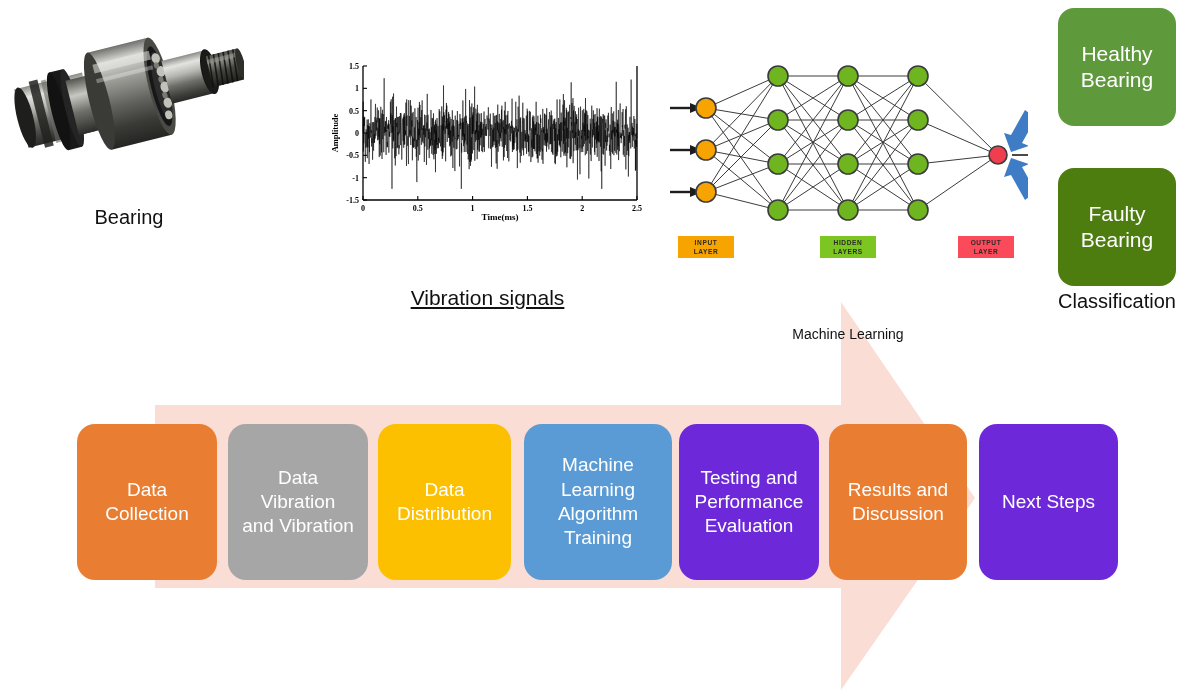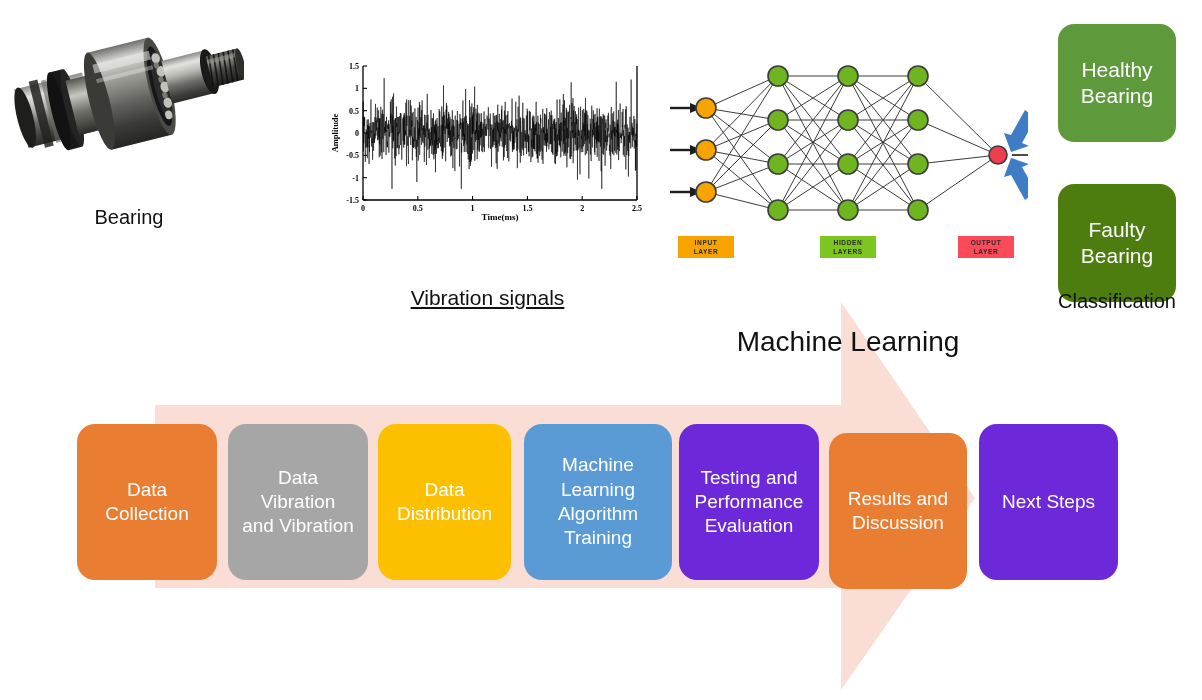--- a/index.html
+++ b/index.html
@@ -27,29 +27,29 @@
   .chart-caption{
     position:absolute;left:0;top:228px;width:325px;text-align:center;
     font-size:21px;color:#111;text-decoration:underline;
   }
 
   
   .nn-block{position:absolute;left:668px;top:58px;width:360px;height:240px;z-index:3;}
   .nn-svg{display:block;}
   .nn-caption{
     position:absolute;left:60px;top:268px;width:240px;text-align:center;
-    font-size:28px;color:#111;
+    font-size:14px;color:#111;
   }
 
   
   .class-block{position:absolute;left:1030px;top:8px;width:172px;height:300px;z-index:3;}
   .class-box{
     position:absolute;left:28px;width:118px;height:118px;border-radius:16px;
     display:flex;align-items:center;justify-content:center;text-align:center;
-    color:#ffffff;font-size:21px;line-height:1.22;margin-top:16px;
+    color:#ffffff;font-size:21px;line-height:1.22;
   }
   .class-box .lbl{display:block;padding:0 6px;}
   .class-healthy{top:0px;background:#5E9A3C;}
   .class-faulty{top:160px;background:#4d7c0f;}
   .class-caption{
     position:absolute;left:-8px;top:282px;width:190px;text-align:center;
     font-size:20px;color:#111;
   }
 
   
@@ -339,21 +339,21 @@
       </div>
       <div class="step" style="left: 378px; width: 133px; background: rgb(252, 192, 0);">
         <span class="lbl"><span>Data</span><br><span>Distribution</span></span>
       </div>
       <div class="step" style="left: 524px; width: 148px; background: rgb(91, 155, 213); justify-content: center;">
         <span class="lbl"><span>Machine</span><br><span>Learning</span><br><span>Algorithm</span><br><span>Training</span></span>
       </div>
       <div class="step" style="left: 679px; width: 140px; background: #6d28d9;">
         <span class="lbl"><span>Testing and</span><br><span>Performance</span><br><span>Evaluation</span></span>
       </div>
-      <div class="step" style="left: 829px; width: 138px; background: rgb(233, 125, 49); margin-top: 9px;">
+      <div class="step" style="left: 829px; width: 138px; background: rgb(233, 125, 49);">
         <span class="lbl"><span>Results and</span><br><span>Discussion</span></span>
       </div>
       <div class="step" style="left: 979px; width: 139px; background: #6d28d9;">
         <span class="lbl"><span>Next Steps</span></span>
       </div>
     </div>
 
 </div>
 
 </body></html>

